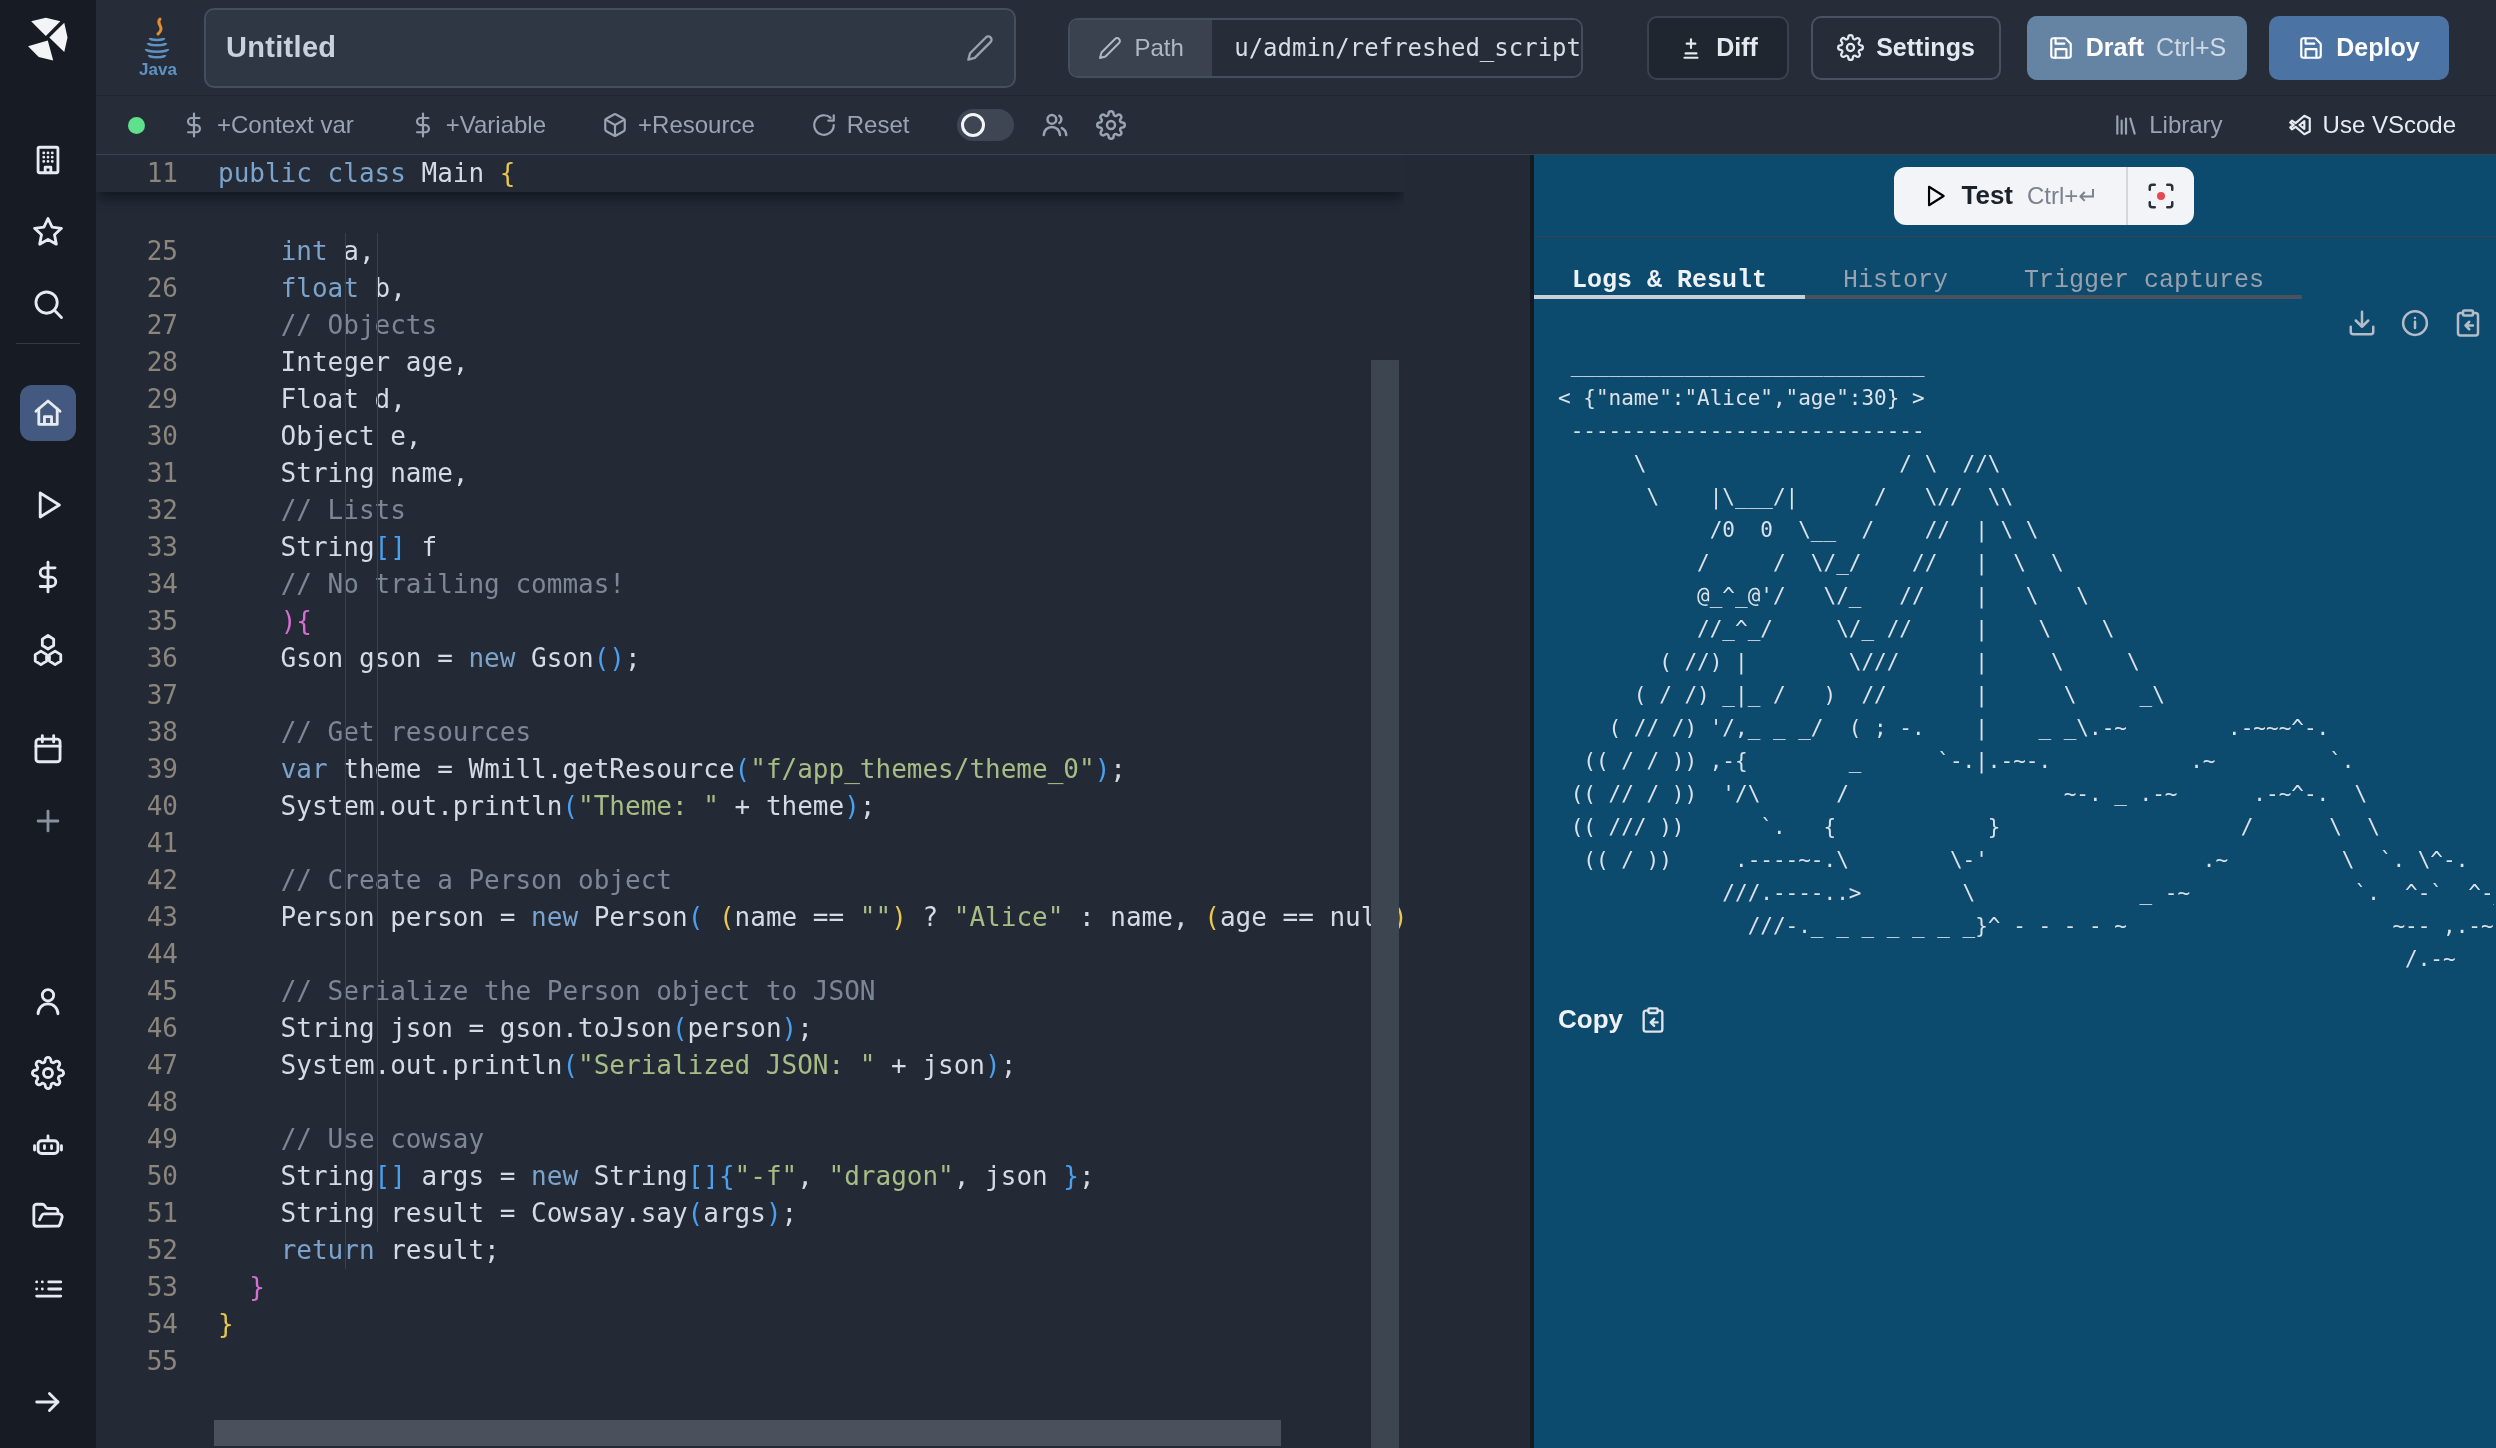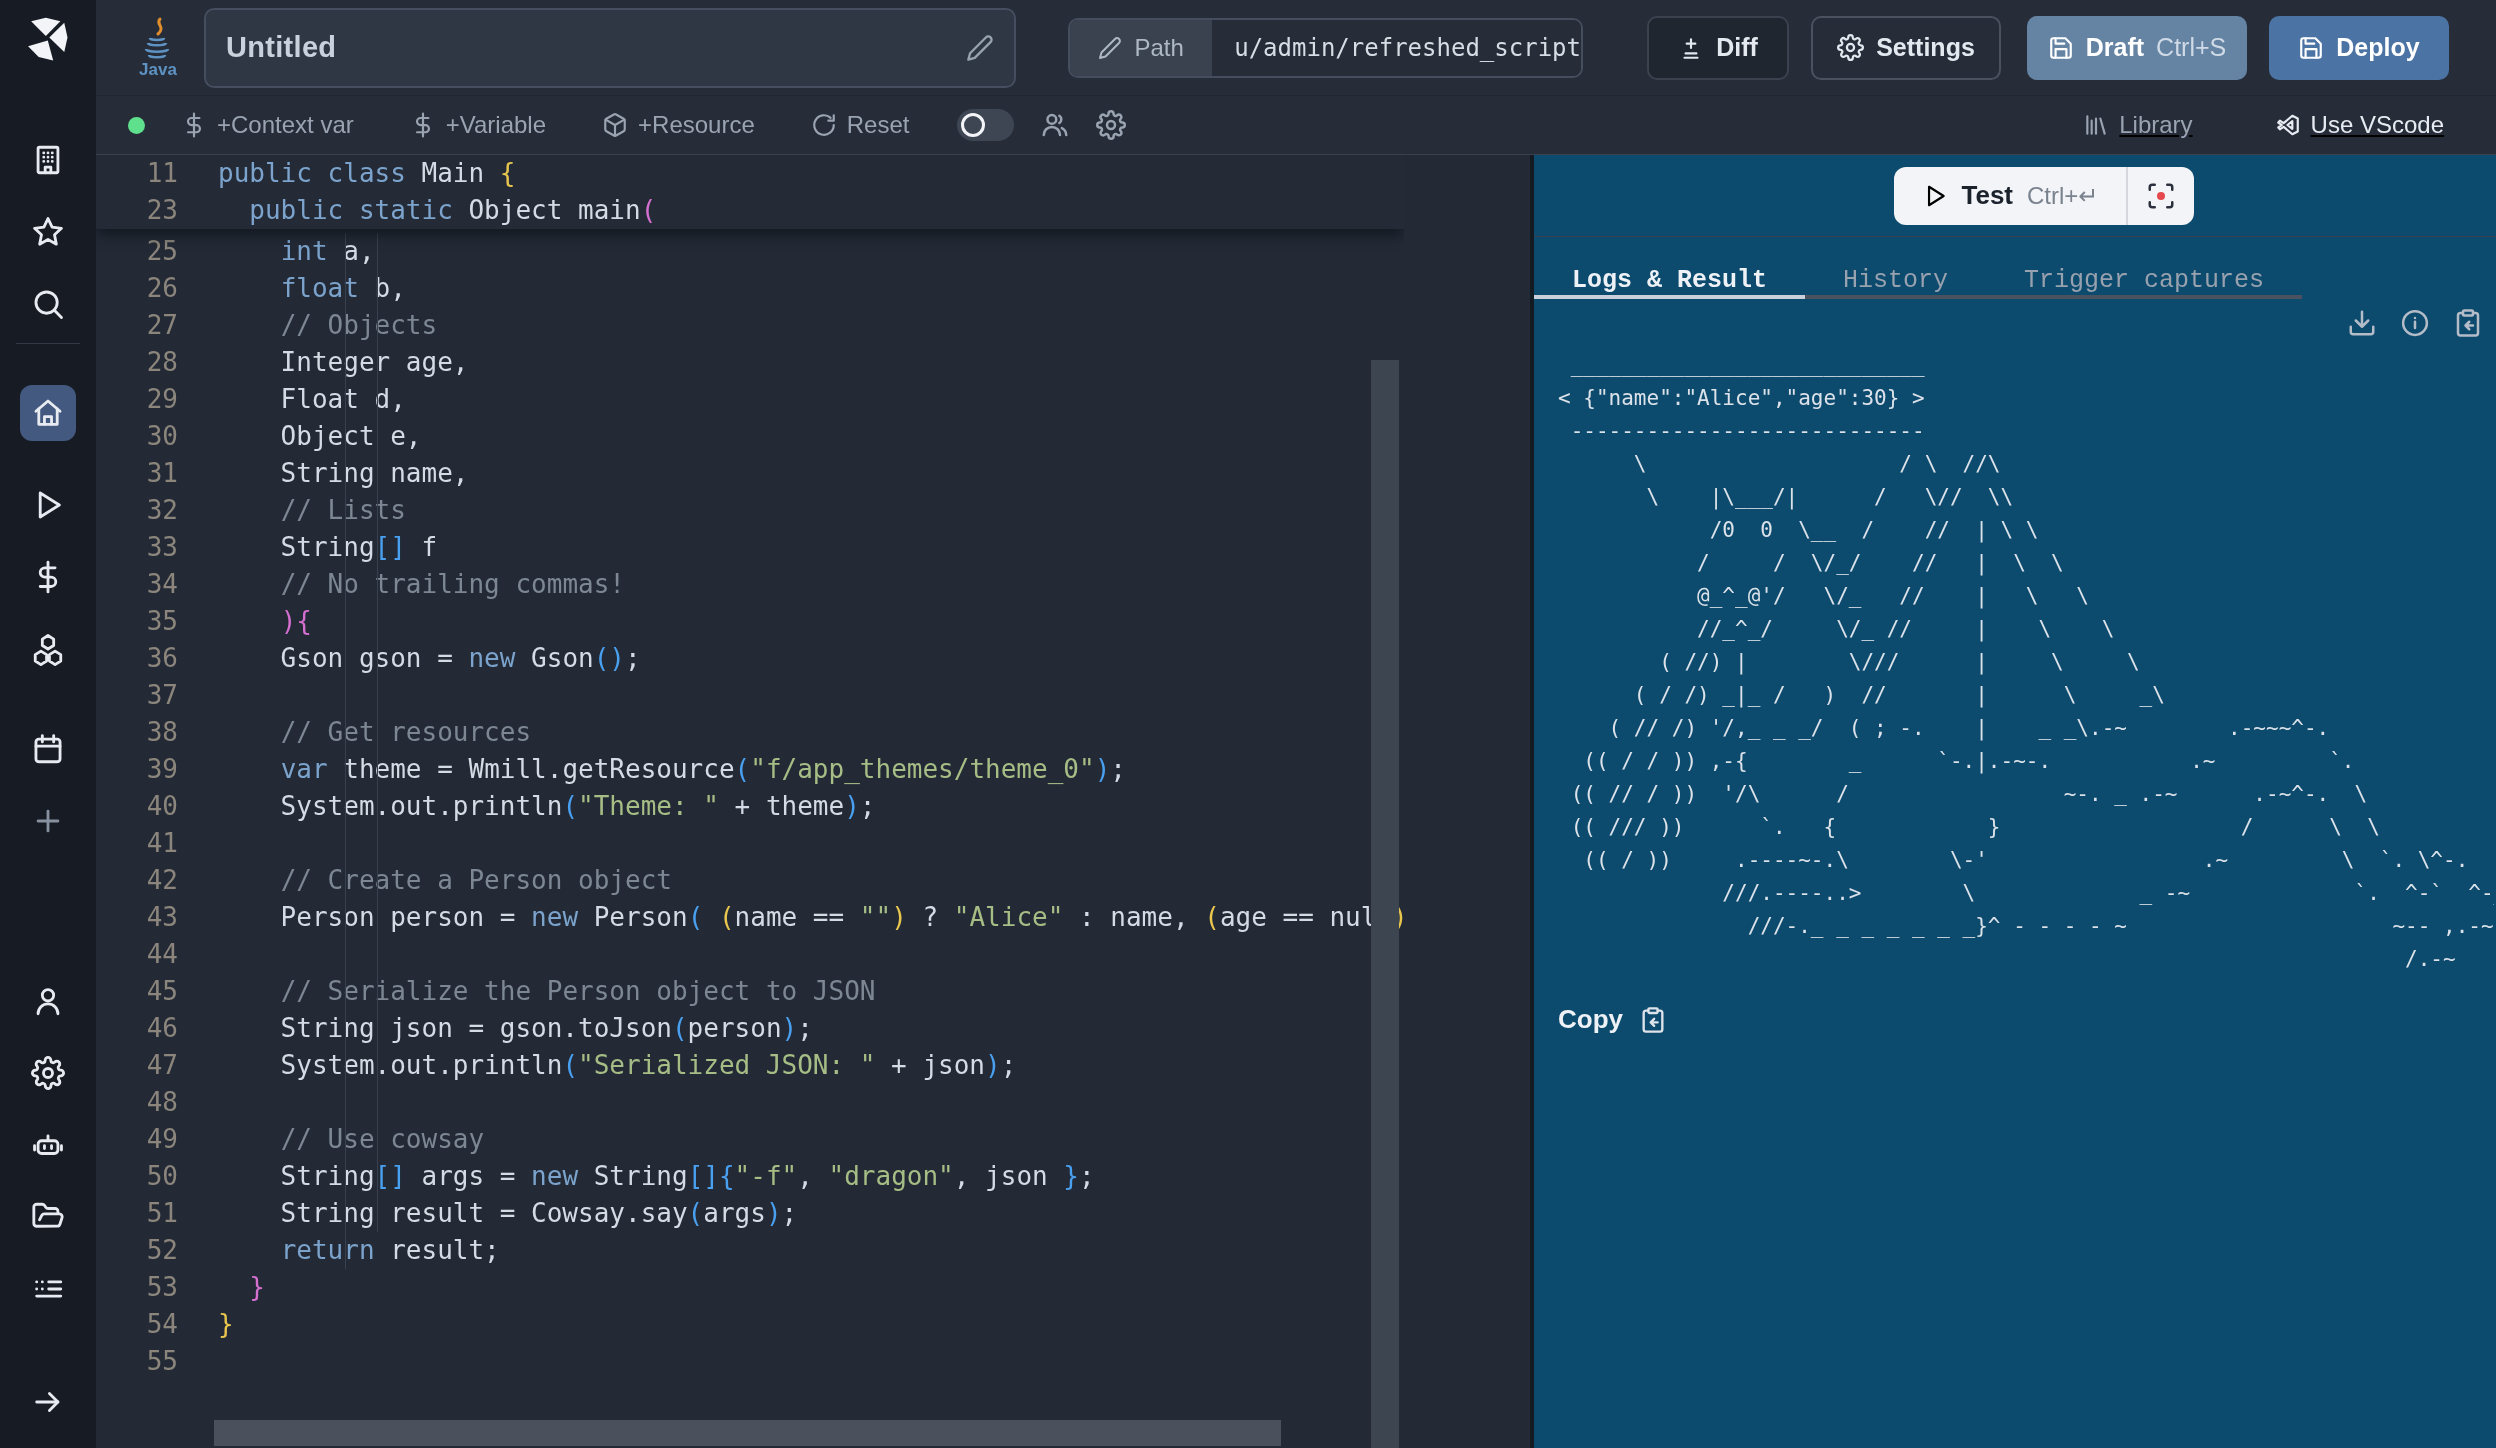--- a/index.html
+++ b/index.html
@@ -46,21 +46,21 @@
     border-bottom:1px solid #3a414e; display:flex; align-items:center; }
   .tb-item { display:flex; align-items:center; gap:10px; color:#9aa3b1; font-size:24px; cursor:pointer; }
   .tb-item svg { width:26px; height:26px; }
   #status-dot { width:17px; height:17px; border-radius:50%; background:#5fe08c; margin-left:32px; }
   #toggle { margin-left:48px; width:57px; height:32px; border-radius:16px; background:#3e4654;
     position:relative; cursor:pointer; }
   #toggle .knob { position:absolute; left:4px; top:4px; width:24px; height:24px; border-radius:50%;
     border:3.5px solid #f2f4f7; }
   .tb-icon { color:#9aa3b1; margin-left:26px; cursor:pointer; }
   .tb-icon svg { width:30px; height:30px; }
-  #toolbar .right { margin-left:auto; display:flex; align-items:center; margin-right:52px; gap:82px;text-decoration:underline; }
+  #toolbar .right { margin-left:auto; display:flex; align-items:center; margin-right:40px; gap:64px; }
   #tb-vscode { color:#e8ecf2; font-weight:500; }
 
   
   #editor { position:absolute; left:96px; top:155px; width:1308px; height:1293px; background:#232a36; overflow:hidden; }
   .code-row { display:flex; height:37px; line-height:37px; font-family:"DejaVu Sans Mono", monospace; font-size:26px; }
   .code-row .ln { width:82px; text-align:right; color:#8b857c; flex:none; }
   .code-row .src { padding-left:40px; white-space:pre; flex:none; }
   #sticky { position:absolute; left:0; top:0; width:100%; background:#242b37; z-index:5;
     box-shadow:0 8px 12px -2px rgba(8,12,18,.6); }
   #code-body { position:absolute; left:0; top:78px; width:100%; }
@@ -320,24 +320,20 @@
 </div>
 
 <div id="editor">
   <div class="guide" style="left:249px; top:78px; height:1036px"></div>
   <div class="guide" style="left:281px; top:78px; height:999px"></div>
   <div id="sticky">
       <div class="code-row">
         <span class="ln">11</span>
         <span class="src"><span class="tk-kw">public class </span><span class="tk-df">Main </span><span class="tk-b1">{</span></span>
       </div>
-      <div class="code-row">
-        <span class="ln">23</span>
-        <span class="src"><span class="tk-df">  </span><span class="tk-kw">public static </span><span class="tk-df">Object main</span><span class="tk-b2">(</span></span>
-      </div>
     </div>
   <div id="code-body">
       <div class="code-row">
         <span class="ln">25</span>
         <span class="src"><span class="tk-df">    </span><span class="tk-kw">int</span><span class="tk-df"> a,</span></span>
       </div>
       <div class="code-row">
         <span class="ln">26</span>
         <span class="src"><span class="tk-df">    </span><span class="tk-kw">float</span><span class="tk-df"> b,</span></span>
       </div>

